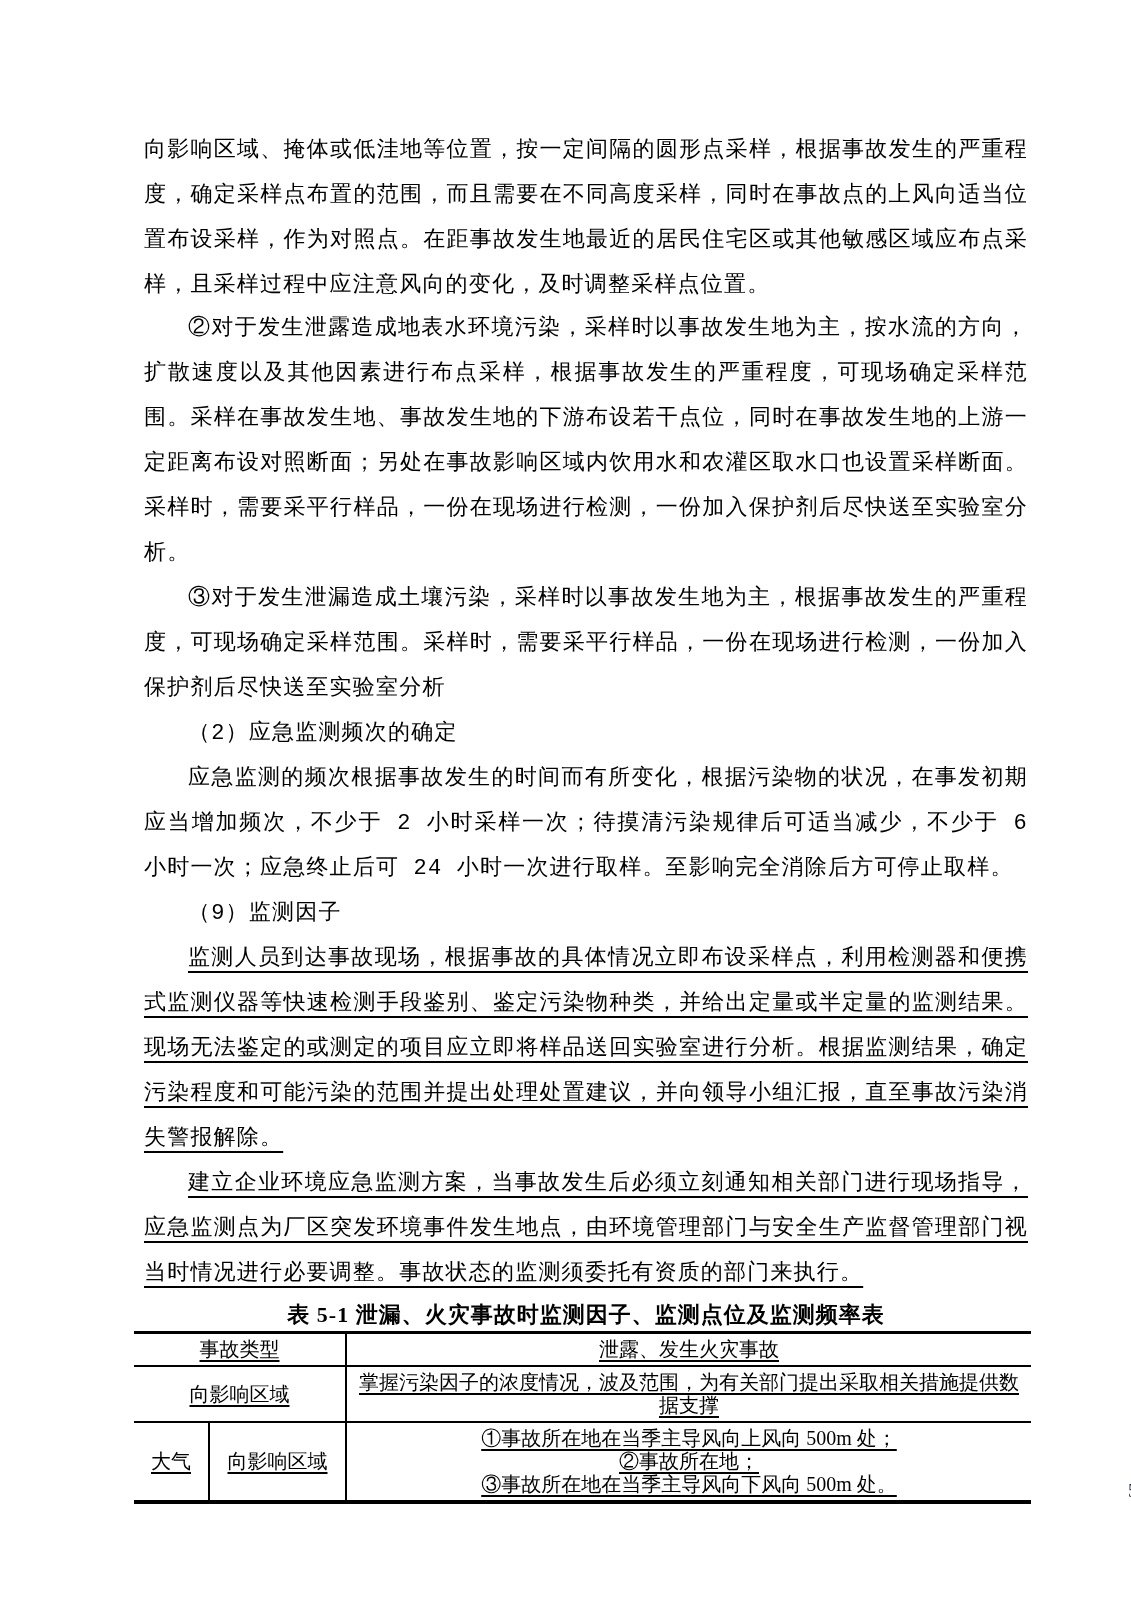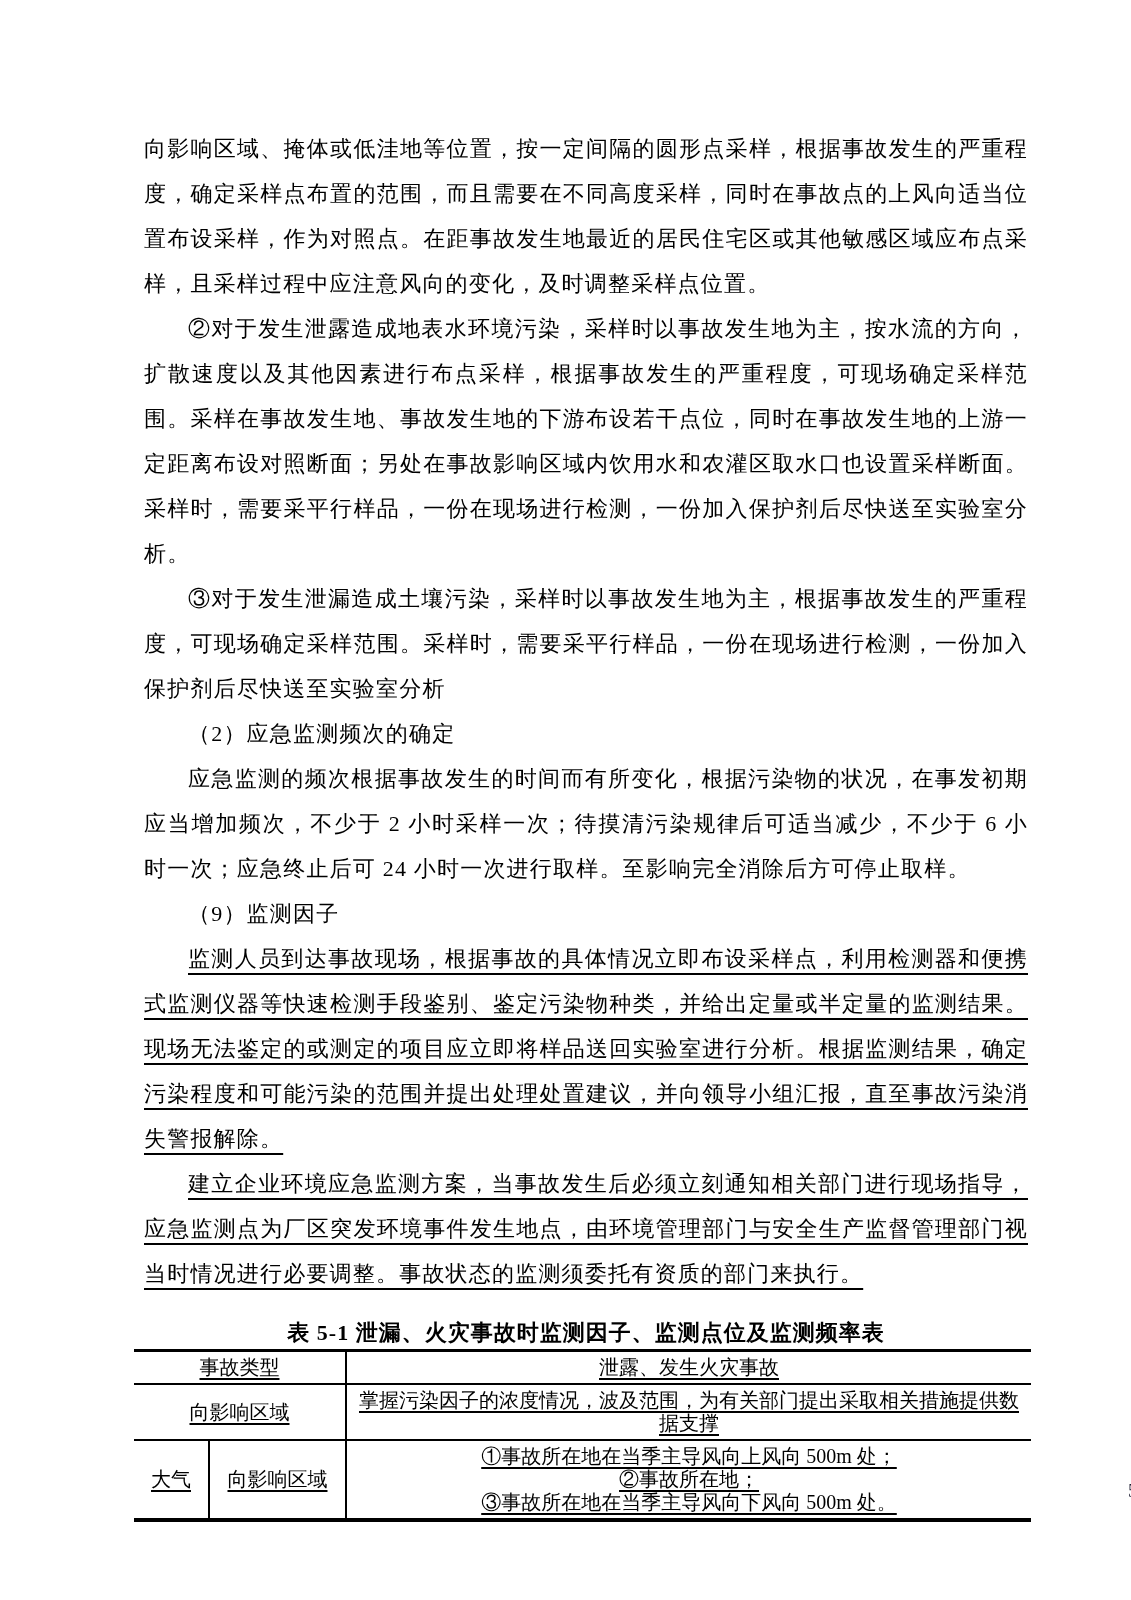--- a/index.html
+++ b/index.html
@@ -28,28 +28,28 @@
     width: 884px;
   }
   .para {
     margin: 0;
     font-size: 22px;
     line-height: 45px;
     text-align: justify;
     letter-spacing: 1.2px;
     word-break: break-all;
   }
-  .para.indent { text-indent: 2em; }
+  .para.indent { text-indent: 2em; font-family: Liberation Mono, monospace; }
   .para.underlined {
     text-decoration: underline;
     text-decoration-thickness: 1.5px;
     text-underline-offset: 7px;
   }
   .table-title {
-    margin: 24px 0 0 0;
+    margin: 6px 0 0 0;
     font-size: 22px;
     font-weight: bold;
     line-height: 26px;
     text-align: center;
     letter-spacing: 1px;
   }
   table.doc-table {
     border-collapse: collapse;
     table-layout: fixed;
     width: 897px;

